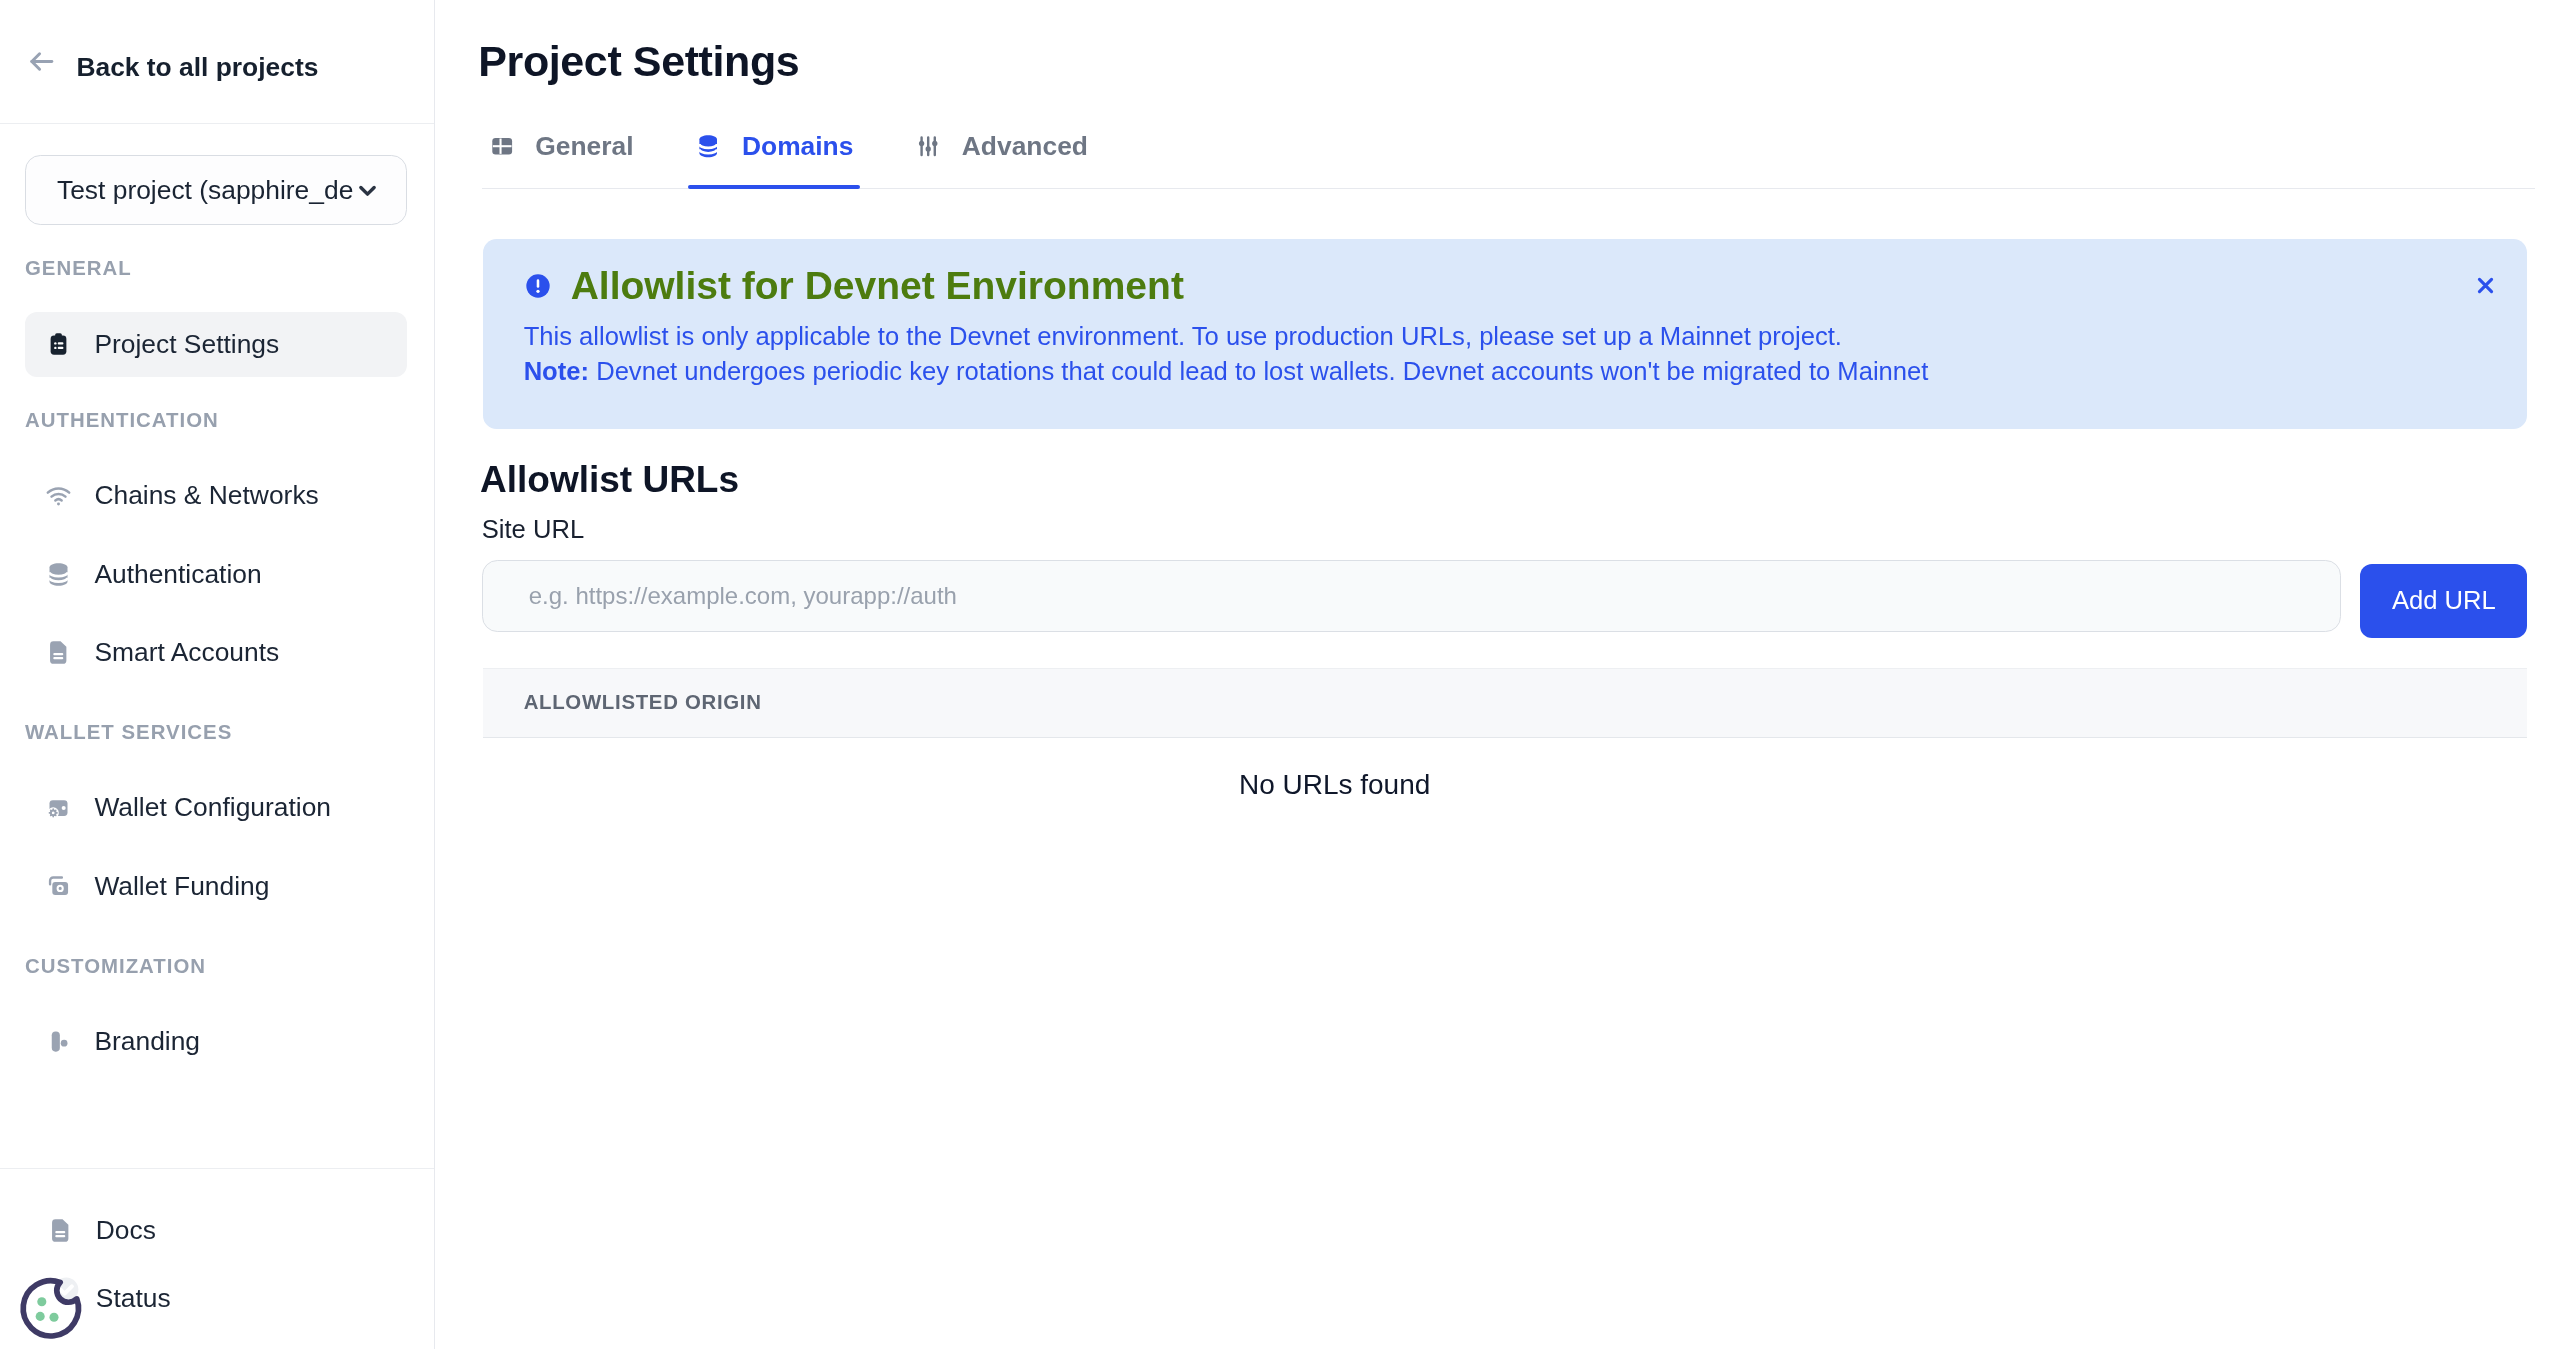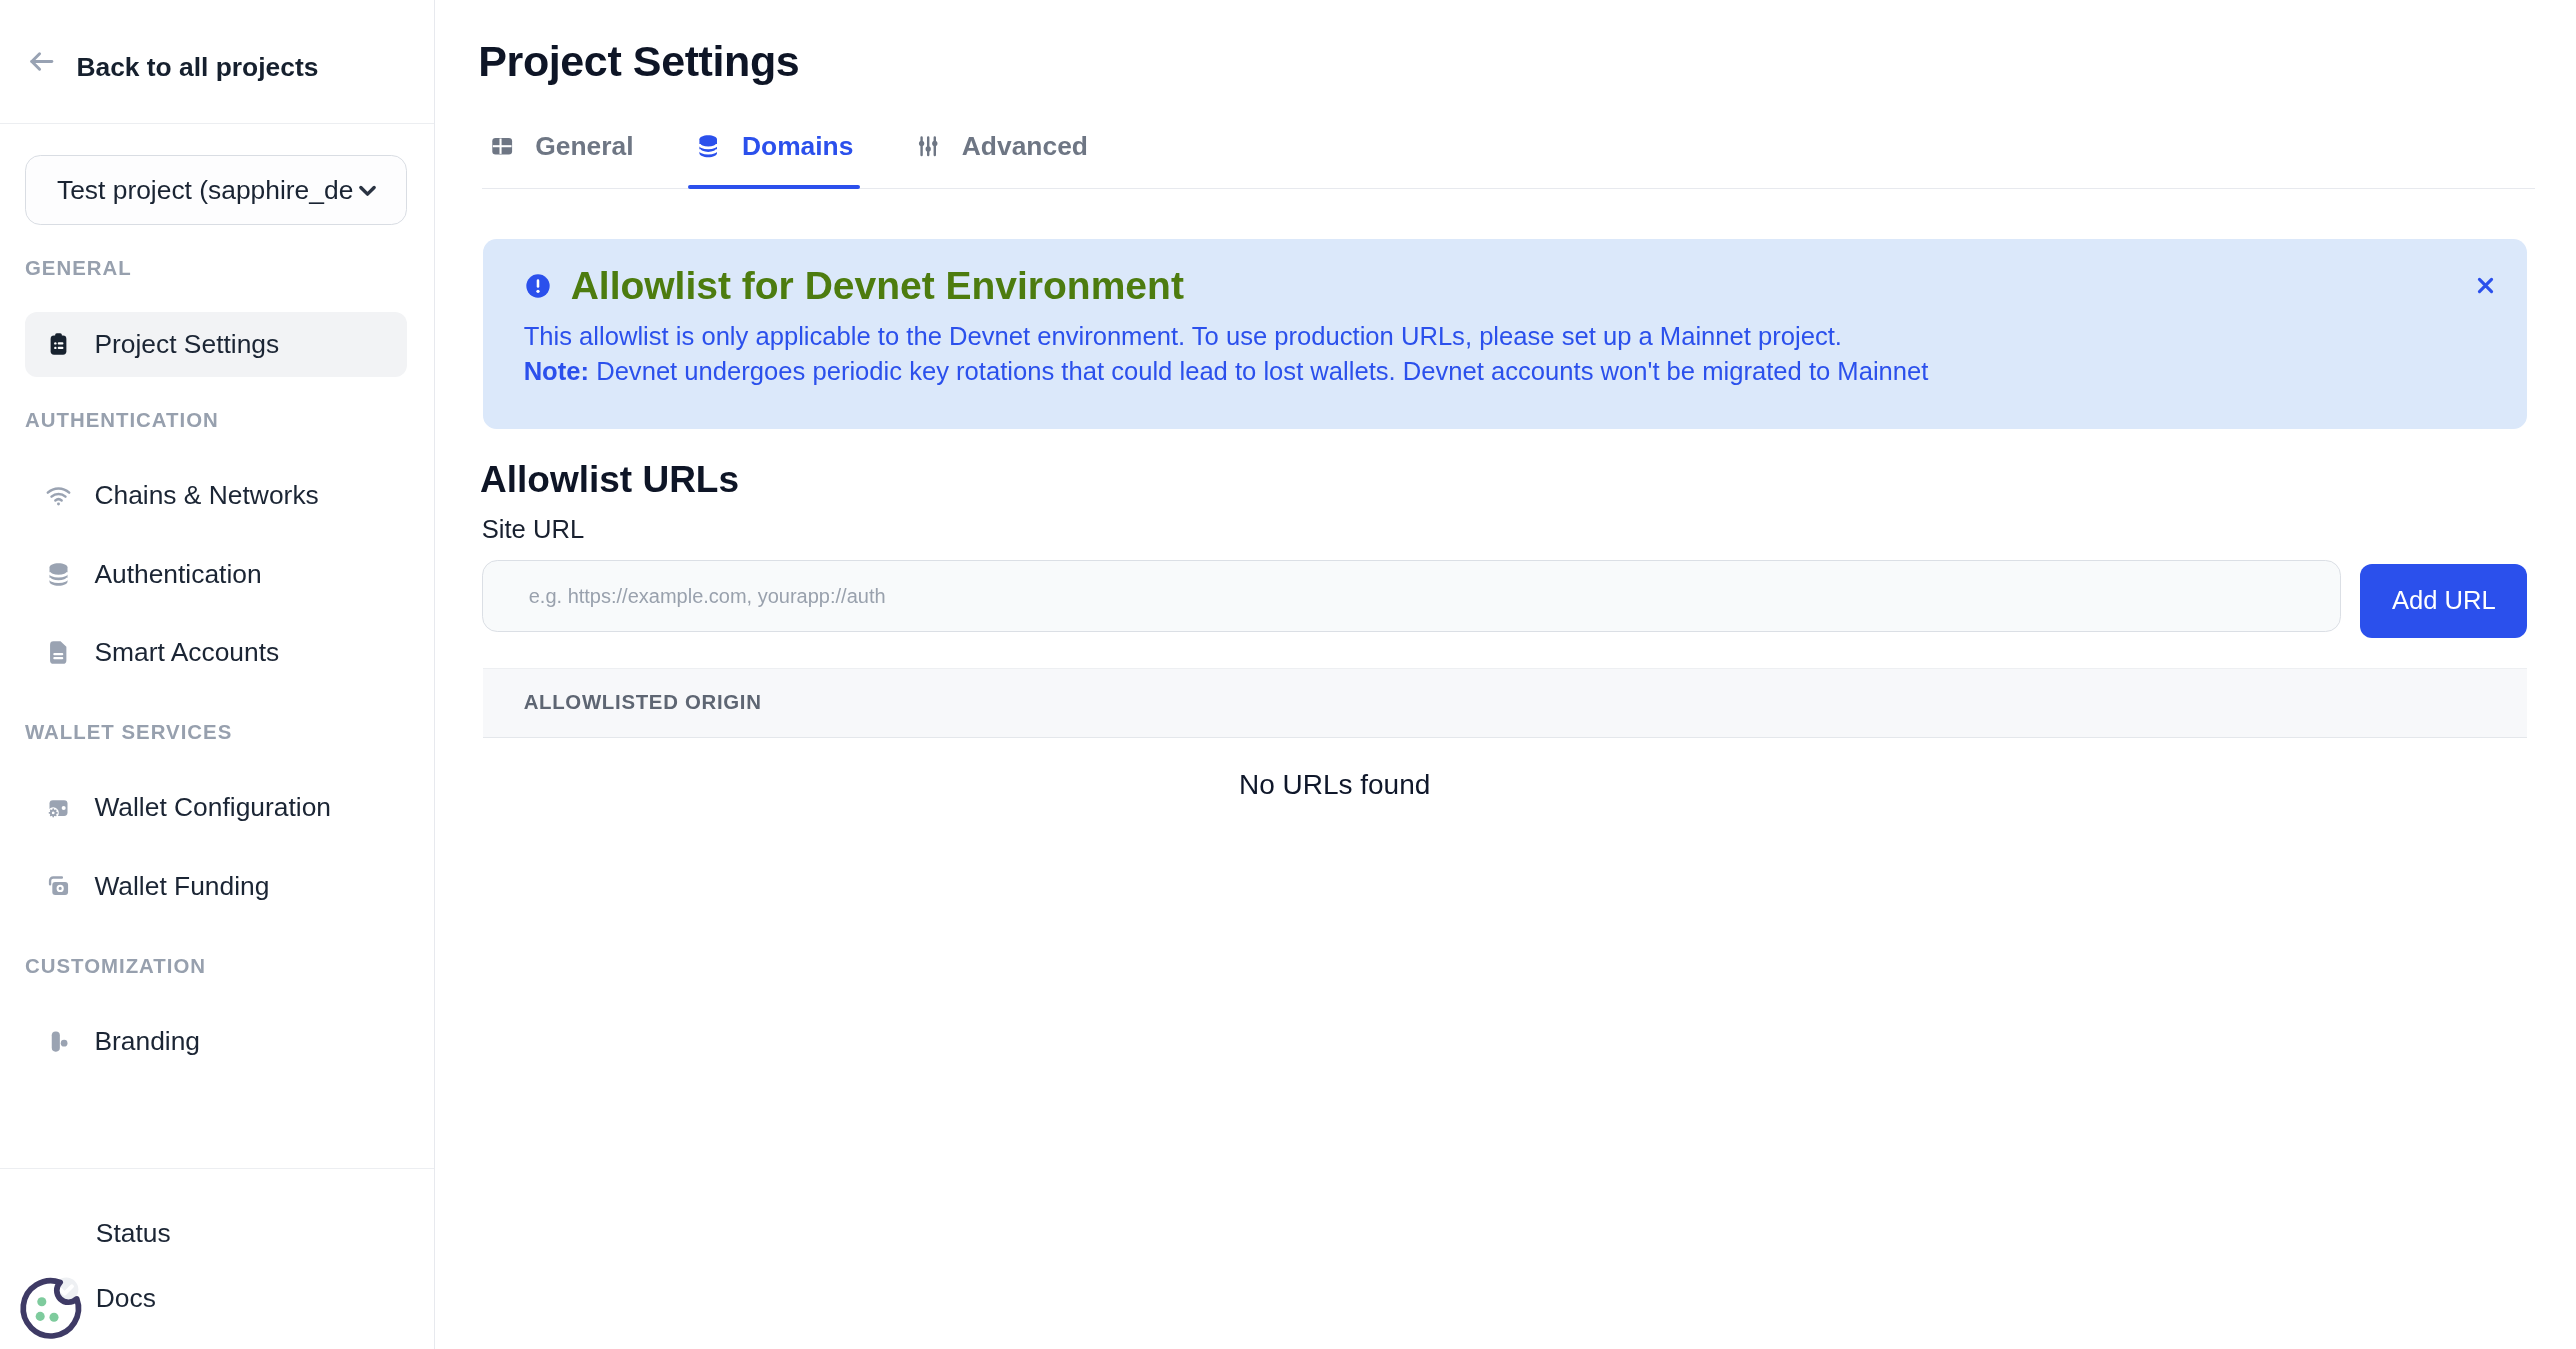--- a/index.html
+++ b/index.html
@@ -53,21 +53,21 @@
   .banner-body { margin-top:17px; font-size:25.6px; line-height:35px; color:#2B50EC; }
   .banner-body b { font-weight:700; }
   .banner-close { position:absolute; top:32px; right:27px; width:29px; height:29px; color:#2B50EC; cursor:pointer; background:none; border:none; padding:0; }
   .banner-close svg { width:100%; height:100%; display:block; }
 
   .section-title { margin-top:29px; margin-left:1.7px; font-size:37px; font-weight:700; color:#0E1526; line-height:44px; }
   .field-label { margin-top:13.6px; margin-left:3.4px; font-size:25.6px; color:#18202F; line-height:29px; }
 
   .url-row { margin-top:16px; margin-left:3.4px; display:flex; align-items:flex-start; }
   .url-input { width:1859px; height:72px; background:#F8FAFB; border:1.7px solid #DBDFE5; border-radius:15.3px;
-    padding:0 34px 0 46px; font-size:20px; color:#1B2534; font-family:"Liberation Sans", sans-serif; outline:none; }
+    padding:0 34px 0 46px; font-size:24px; color:#1B2534; font-family:"Liberation Sans", sans-serif; outline:none; }
   .url-input::placeholder { color:#99A1AD; }
   .add-btn { margin-left:19.6px; margin-top:3.4px; width:167px; height:74px; background:#2B50EC; color:#fff; border:none; border-radius:12px;
     font-size:25.6px; font-weight:500; font-family:"Liberation Sans", sans-serif; cursor:pointer; }
 
   .table-head { margin-top:30px; margin-left:4.3px; width:2044px; height:70px; background:#F7F8FA;
     border-top:0.9px solid #EDEFF2; border-bottom:1.7px solid #E4E7EB; display:flex; align-items:center; padding-left:41px; }
   .table-head .lbl { font-size:20.4px; font-weight:700; letter-spacing:0.7px; color:#5E6673; }
 
   .empty-state { margin-top:31px; margin-left:4.3px; width:1704px; text-align:center; }
   .empty-state .lbl { font-size:28px; color:#0f172a; line-height:31px; }
@@ -187,32 +187,32 @@
               <rect x="6" y="3" width="7.2" height="18" rx="3.4" fill="currentColor"></rect>
               <circle cx="17" cy="13.5" r="3" fill="currentColor"></circle>
             </svg>
         </span>
         <span class="lbl">Branding</span>
       </div>
 
     </div>
 
     <div class="side-footer">
+      <div class="nav-item">
+        <span class="ic">
+          <svg viewBox="0 0 24 24">
+              <path d="M7.5 2h6.3L19 6.8V19a3 3 0 0 1-3 3H7.5a3 3 0 0 1-3-3V5a3 3 0 0 1 3-3z" fill="currentColor"></path>
+              <path d="M8.3 13.5h7M8.3 17h7" stroke="#fff" stroke-width="1.9" stroke-linecap="round"></path>
+            </svg>
+        </span>
+        <span class="lbl">Docs</span>
+      </div>
       <div class="nav-item" style="margin-top:3.4px;">
         <span class="ic" style="visibility:hidden;"></span>
         <span class="lbl">Status</span>
-      </div>
-      <div class="nav-item">
-        <span class="ic">
-          <svg viewBox="0 0 24 24">
-              <path d="M7.5 2h6.3L19 6.8V19a3 3 0 0 1-3 3H7.5a3 3 0 0 1-3-3V5a3 3 0 0 1 3-3z" fill="currentColor"></path>
-              <path d="M8.3 13.5h7M8.3 17h7" stroke="#fff" stroke-width="1.9" stroke-linecap="round"></path>
-            </svg>
-        </span>
-        <span class="lbl">Docs</span>
       </div>
     </div>
 
     <div class="cookie-widget">
       <svg viewBox="0 0 96 96">
         <circle cx="63" cy="29" r="15" fill="#EEF0F3"></circle>
         <path d="M56 29l5 5 9-9" stroke="#fff" stroke-width="5" fill="none" stroke-linecap="round" stroke-linejoin="round"></path>
         <path d="M55.6 20.1 A34 34 0 1 0 76 40.4 A14 14 0 0 1 55.6 20.1 Z" fill="#fff" stroke="#3E3A65" stroke-width="7" stroke-linejoin="round"></path>
         <circle cx="33" cy="44" r="5.6" fill="#7ECB9D"></circle>
         <circle cx="31" cy="62" r="5.6" fill="#7ECB9D"></circle>

